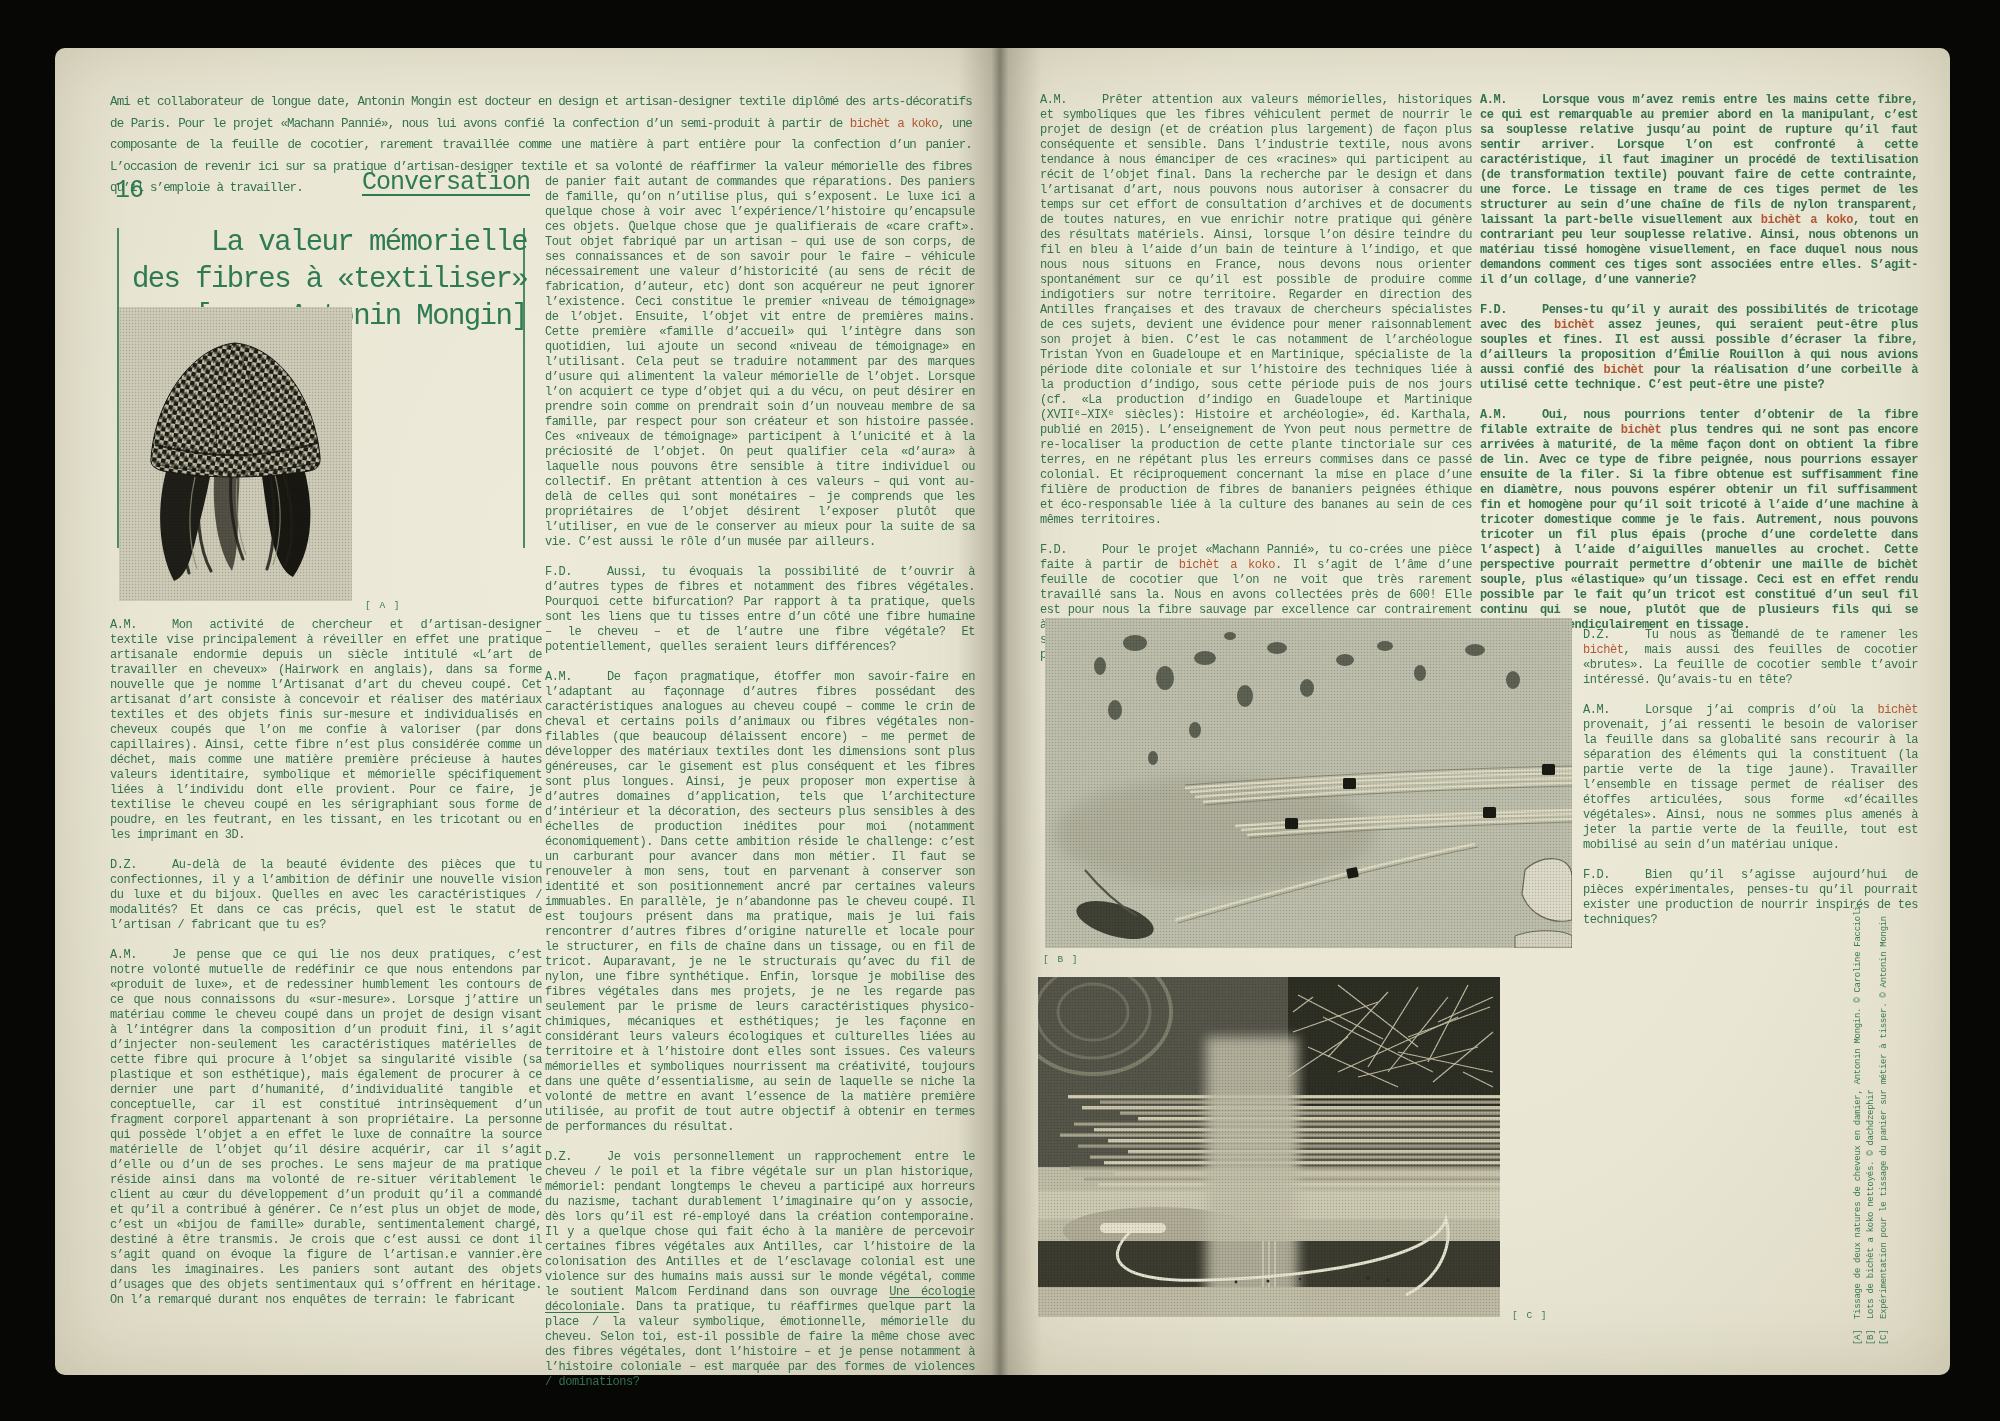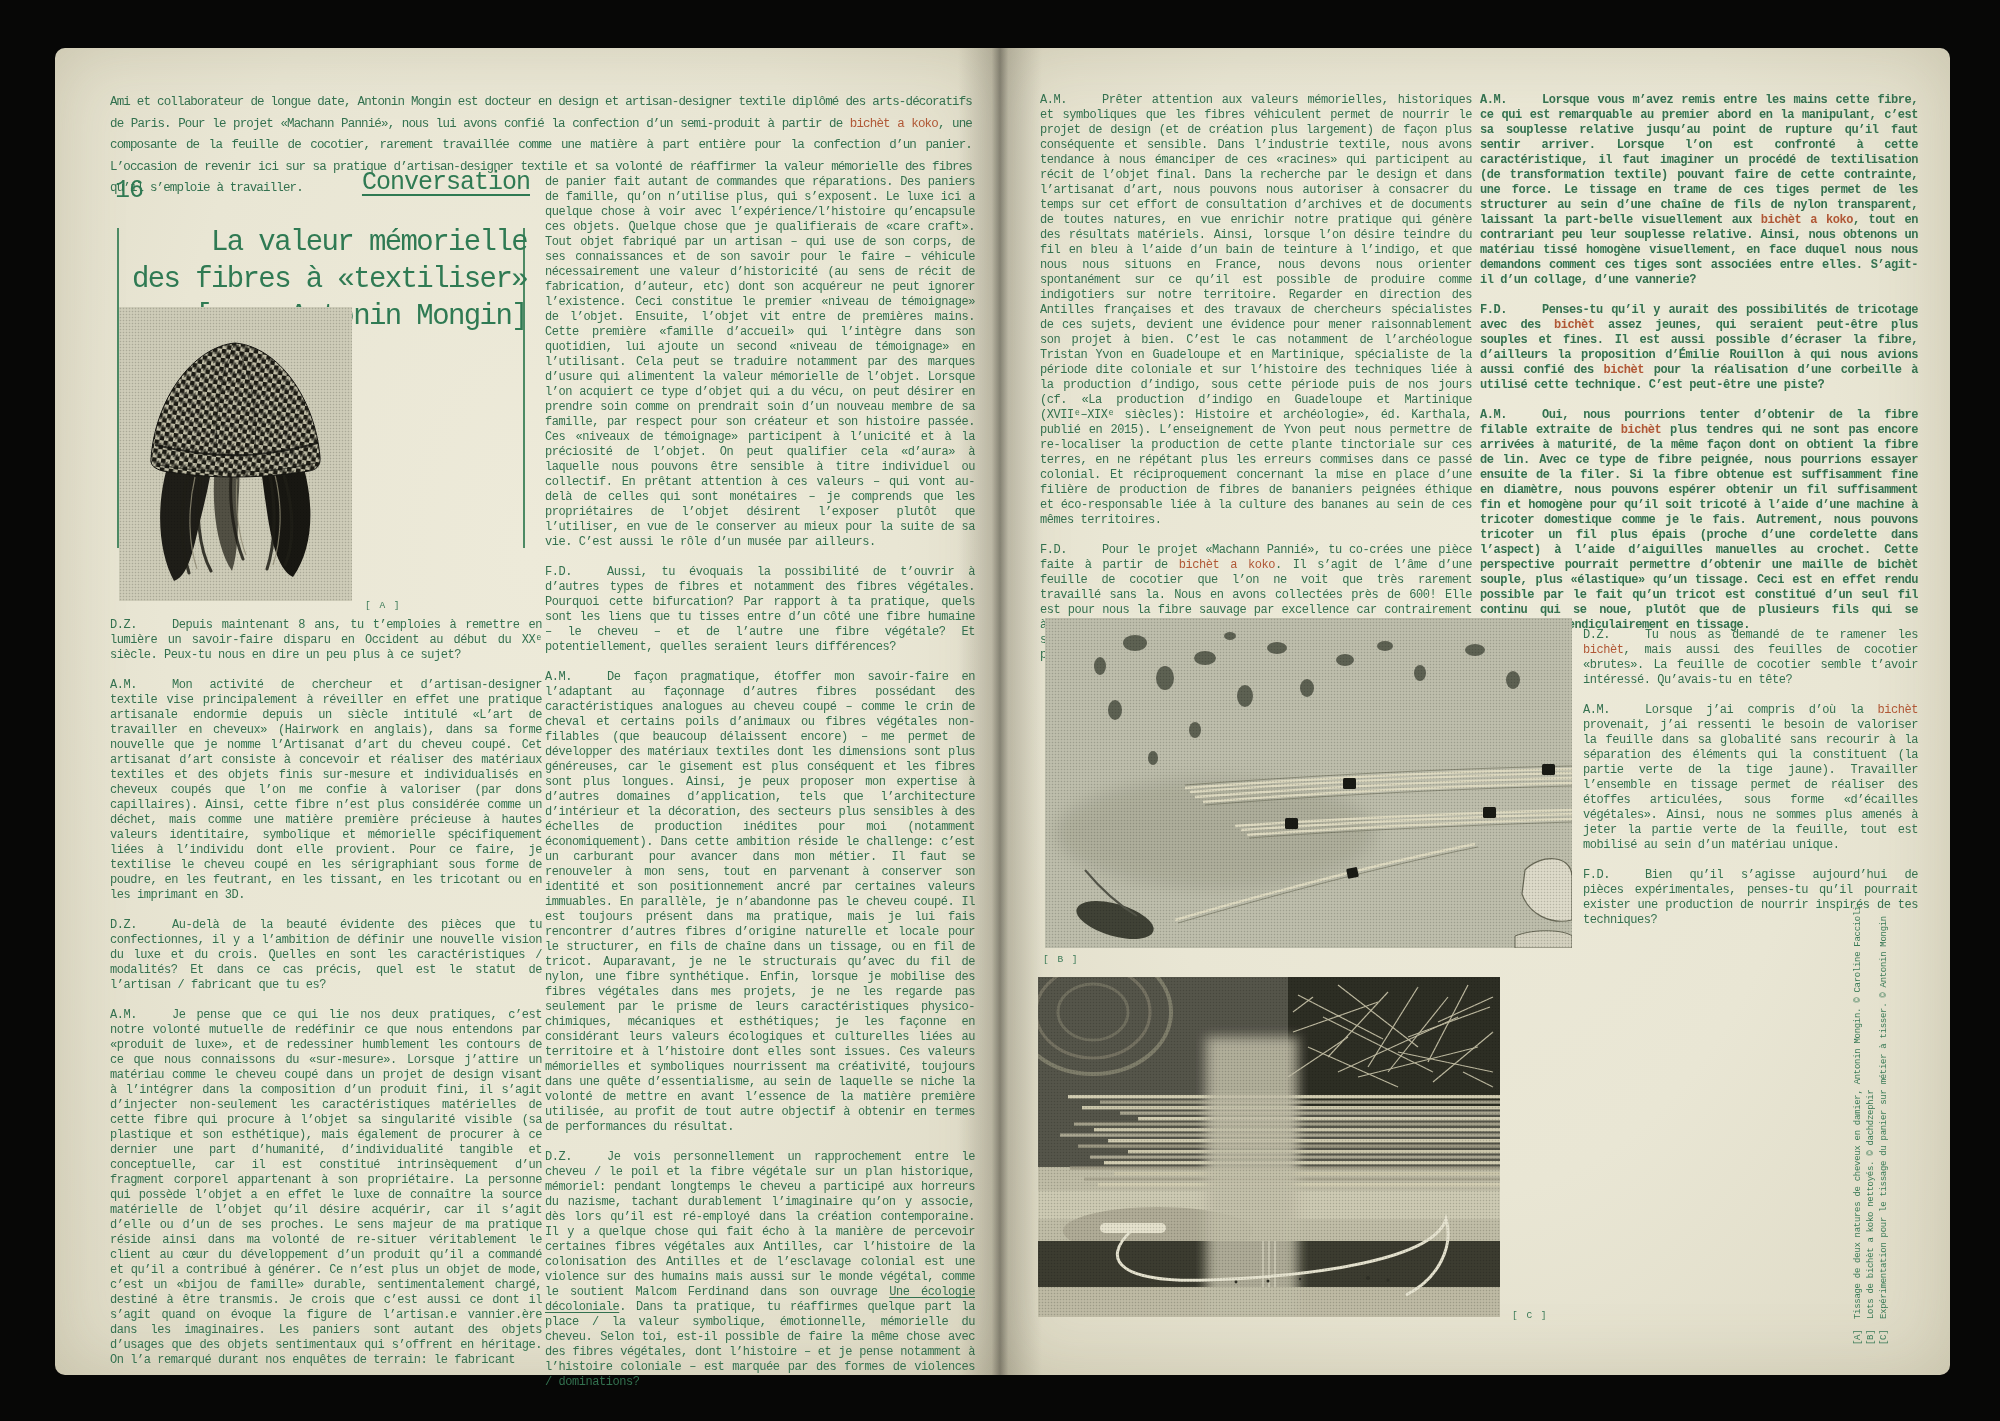--- a/index.html
+++ b/index.html
@@ -91,23 +91,22 @@
       <path d="M32 152 C36 92 74 40 116 36 C160 40 196 92 201 150 C202 160 196 163 190 164 C140 172 90 172 44 164 C36 162 31 158 32 152 Z" fill="url(#ht)" stroke="#11100c" stroke-width="1"></path>
       <path d="M36 138 C95 152 140 152 199 136" stroke="#0e0d09" fill="none" stroke-width="2" opacity=".8"></path>
       <path d="M40 158 C95 168 145 168 196 156" stroke="#0e0d09" fill="none" stroke-width="1.4" opacity=".6"></path>
       <path d="M116 36 C100 70 96 110 98 142" stroke="#0f0e0a" fill="none" stroke-width="1" opacity=".55"></path>
       <path d="M116 36 C134 70 138 108 136 142" stroke="#0f0e0a" fill="none" stroke-width="1" opacity=".55"></path>
     </svg>
   </div>
   <div class="abs caption" style="left:310px;top:552px;">[ A ]</div>
 
   <div class="abs txt" style="left:55px;top:570px;width:432px;">
-      <p class="para"><span class="speaker">D.Z.</span><span>Depuis maintenant 8 ans, tu t’emploies à remettre en lumière un savoir-faire disparu en Occident au début du XXᵉ siècle. Peux-tu nous en dire un peu plus à ce sujet?</span></p>
       <p class="para"><span class="speaker">A.M.</span><span>Mon activité de chercheur et d’artisan-designer textile vise principalement à réveiller en effet une pratique artisanale endormie depuis un siècle intitulé «L’art de travailler en cheveux» (Hairwork en anglais), dans sa forme nouvelle que je nomme l’Artisanat d’art du cheveu coupé. Cet artisanat d’art consiste à concevoir et réaliser des matériaux textiles et des objets finis sur-mesure et individualisés en cheveux coupés que l’on me confie à valoriser (par dons capillaires). Ainsi, cette fibre n’est plus considérée comme un déchet, mais comme une matière première précieuse à hautes valeurs identitaire, symbolique et mémorielle spécifiquement liées à l’individu dont elle provient. Pour ce faire, je textilise le cheveu coupé en les sérigraphiant sous forme de poudre, en les feutrant, en les tissant, en les tricotant ou en les imprimant en 3D.</span></p>
-      <p class="para"><span class="speaker">D.Z.</span><span>Au-delà de la beauté évidente des pièces que tu confectionnes, il y a l’ambition de définir une nouvelle vision du luxe et du crois. Quelles en sont les caractéristiques / modalités? Et dans ce cas précis, quel est le statut de l’artisan / fabricant que tu es?</span></p>
+      <p class="para"><span class="speaker">D.Z.</span><span>Au-delà de la beauté évidente des pièces que tu confectionnes, il y a l’ambition de définir une nouvelle vision du luxe et du bijoux. Quelles en avec les caractéristiques / modalités? Et dans ce cas précis, quel est le statut de l’artisan / fabricant que tu es?</span></p>
       <p class="para"><span class="speaker">A.M.</span><span>Je pense que ce qui lie nos deux pratiques, c’est notre volonté mutuelle de redéfinir ce que nous entendons par «produit de luxe», et de redessiner humblement les contours de ce que nous connaissons du «sur-mesure». Lorsque j’attire un matériau comme le cheveu coupé dans un projet de design visant à l’intégrer dans la composition d’un produit fini, il s’agit d’injecter non-seulement les caractéristiques matérielles de cette fibre qui procure à l’objet sa singularité visible (sa plastique et son esthétique), mais également de procurer à ce dernier une part d’humanité, d’individualité tangible et conceptuelle, car il est constitué intrinsèquement d’un fragment corporel appartenant à son propriétaire. La personne qui possède l’objet a en effet le luxe de connaître la source matérielle de l’objet qu’il désire acquérir, car il s’agit d’elle ou d’un de ses proches. Le sens majeur de ma pratique réside ainsi dans ma volonté de re-situer véritablement le client au cœur du développement d’un produit qu’il a commandé et qu’il a contribué à générer. Ce n’est plus un objet de mode, c’est un «bijou de famille» durable, sentimentalement chargé, destiné à être transmis. Je crois que c’est aussi ce dont il s’agit quand on évoque la figure de l’artisan.e vannier.ère dans les imaginaires. Les paniers sont autant des objets d’usages que des objets sentimentaux qui s’offrent en héritage. On l’a remarqué durant nos enquêtes de terrain: le fabricant</span></p>
     </div>
   <div class="abs txt" style="left:490px;top:127px;width:430px;">
       <p class="para"><span>de panier fait autant de commandes que réparations. Des paniers de famille, qu’on n’utilise plus, qui s’exposent. Le luxe ici a quelque chose à voir avec l’expérience/l’histoire qu’encapsule ces objets. Quelque chose que je qualifierais de «care craft». Tout objet fabriqué par un artisan – qui use de son corps, de ses connaissances et de son savoir pour le faire – véhicule nécessairement une valeur d’historicité (au sens de récit de fabrication, d’auteur, etc) dont son acquéreur ne peut ignorer l’existence. Ceci constitue le premier «niveau de témoignage» de l’objet. Ensuite, l’objet vit entre de premières mains. Cette première «famille d’accueil» qui l’intègre dans son quotidien, lui ajoute un second «niveau de témoignage» en l’utilisant. Cela peut se traduire notamment par des marques d’usure qui alimentent la valeur mémorielle de l’objet. Lorsque l’on acquiert ce type d’objet qui a du vécu, on peut désirer en prendre soin comme on prendrait soin d’un nouveau membre de sa famille, par respect pour son créateur et son histoire passée. Ces «niveaux de témoignage» participent à l’unicité et à la préciosité de l’objet. On peut qualifier cela «d’aura» à laquelle nous pouvons être sensible à titre individuel ou collectif. En prêtant attention à ces valeurs – qui vont au-delà de celles qui sont monétaires – je comprends que les propriétaires de l’objet désirent l’exposer plutôt que l’utiliser, en vue de le conserver au mieux pour la suite de sa vie. C’est aussi le rôle d’un musée par ailleurs.</span></p>
       <p class="para"><span class="speaker">F.D.</span><span>Aussi, tu évoquais la possibilité de t’ouvrir à d’autres types de fibres et notamment des fibres végétales. Pourquoi cette bifurcation? Par rapport à ta pratique, quels sont les liens que tu tisses entre d’un côté une fibre humaine – le cheveu – et de l’autre une fibre végétale? Et potentiellement, quelles seraient leurs différences?</span></p>
       <p class="para"><span class="speaker">A.M.</span><span>De façon pragmatique, étoffer mon savoir-faire en l’adaptant au façonnage d’autres fibres possédant des caractéristiques analogues au cheveu coupé – comme le crin de cheval et certains poils d’animaux ou fibres végétales non-filables (que beaucoup délaissent encore) – me permet de développer des matériaux textiles dont les dimensions sont plus généreuses, car le gisement est plus conséquent et les fibres sont plus longues. Ainsi, je peux proposer mon expertise à d’autres domaines d’application, tels que l’architecture d’intérieur et la décoration, des secteurs plus sensibles à des échelles de production inédites pour moi (notamment économiquement). Dans cette ambition réside le challenge: c’est un carburant pour avancer dans mon métier. Il faut se renouveler à mon sens, tout en parvenant à conserver son identité et son positionnement ancré par certaines valeurs immuables. En parallèle, je n’abandonne pas le cheveu coupé. Il est toujours présent dans ma pratique, mais je lui fais rencontrer d’autres fibres d’origine naturelle et locale pour le structurer, en fils de chaîne dans un tissage, ou en fil de tricot. Auparavant, je ne le structurais qu’avec du fil de nylon, une fibre synthétique. Enfin, lorsque je mobilise des fibres végétales dans mes projets, je ne les regarde pas seulement par le prisme de leurs caractéristiques physico-chimiques, mécaniques et esthétiques; je les façonne en considérant leurs valeurs écologiques et culturelles liées au territoire et à l’histoire dont elles sont issues. Ces valeurs mémorielles et symboliques nourrissent ma créativité, toujours dans une quête d’essentialisme, au sein de laquelle se niche la volonté de mettre en avant l’essence de la matière première utilisée, au profit de tout autre objectif à obtenir en termes de performances du résultat.</span></p>
       <p class="para"><span class="speaker">D.Z.</span><span>Je vois personnellement un rapprochement entre le cheveu / le poil et la fibre végétale sur un plan historique, mémoriel: pendant longtemps le cheveu a participé aux horreurs du nazisme, tachant durablement l’imaginaire qu’on y associe, dès lors qu’il est ré-employé dans la création contemporaine. Il y a quelque chose qui fait écho à la manière de percevoir certaines fibres végétales aux Antilles, car l’histoire de la colonisation des Antilles et de l’esclavage colonial est une violence sur des humains mais aussi sur le monde végétal, comme le soutient Malcom Ferdinand dans son ouvrage </span><span class="utitle">Une écologie décoloniale</span><span>. Dans ta pratique, tu réaffirmes quelque part la place / la valeur symbolique, émotionnelle, mémorielle du cheveu. Selon toi, est-il possible de faire la même chose avec des fibres végétales, dont l’histoire – et je pense notamment à l’histoire coloniale – est marquée par des formes de violences / dominations?</span></p>
     </div>
 </div>
 

